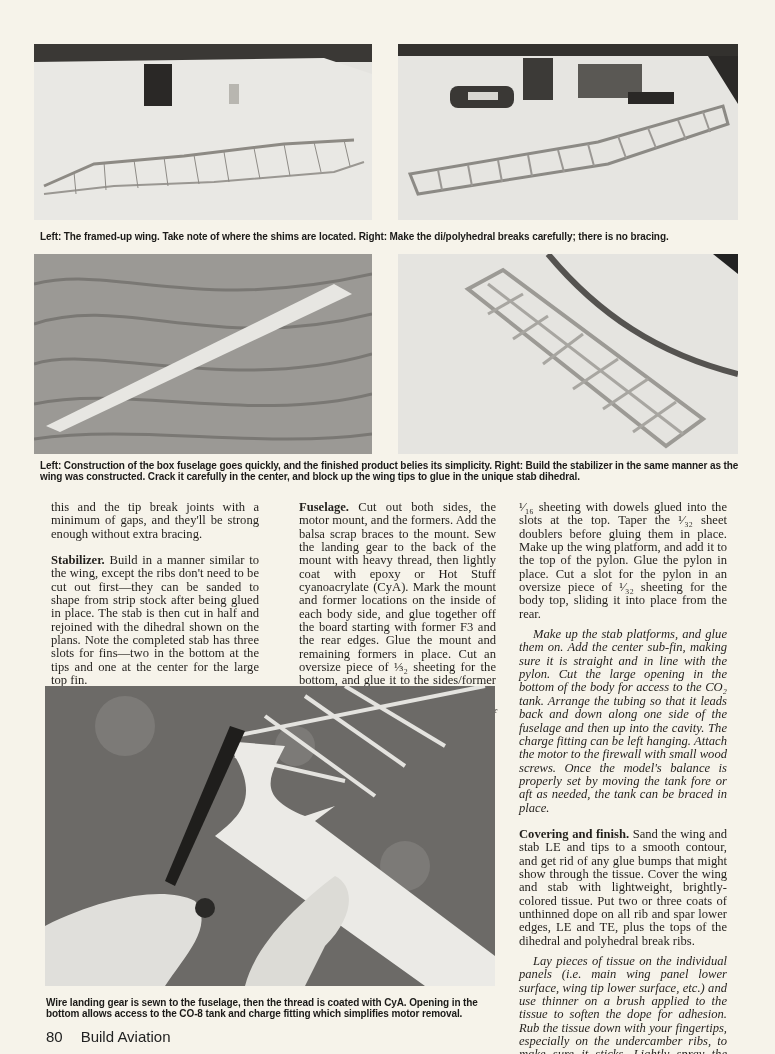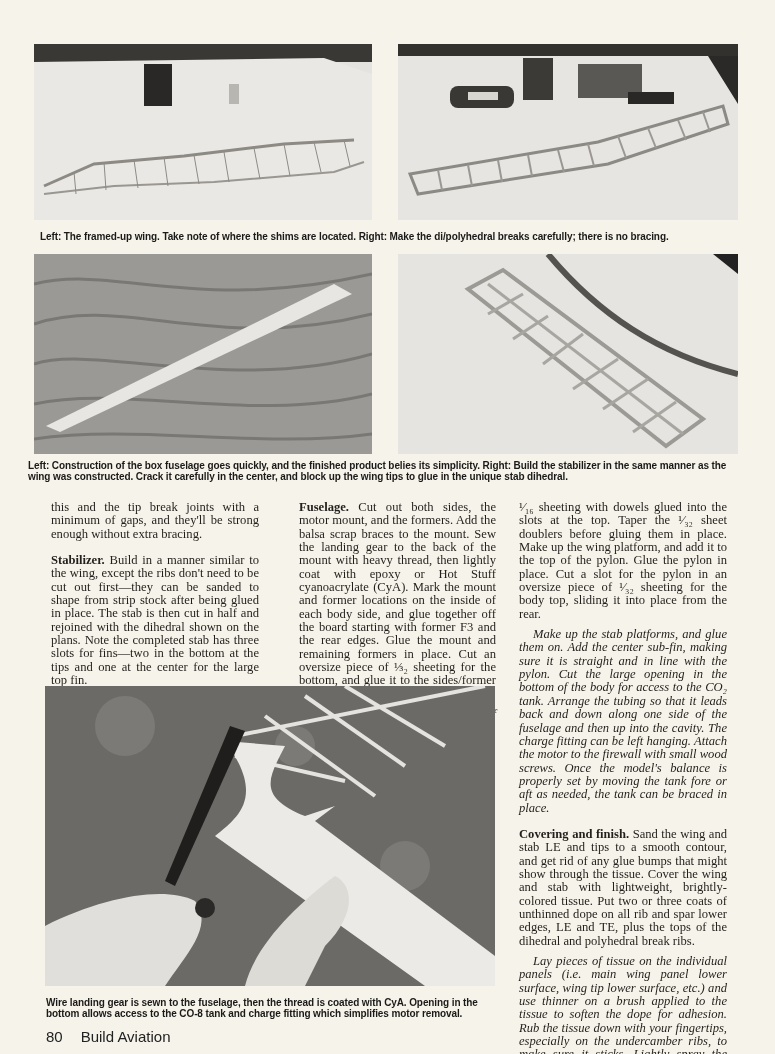--- a/index.html
+++ b/index.html
@@ -123,21 +123,21 @@
         <line x1="115" y1="85" x2="150" y2="62"></line>
       <line x1="145" y1="110" x2="185" y2="80"></line>
         <line x1="175" y1="135" x2="220" y2="105"></line>
       <line x1="205" y1="155" x2="250" y2="125"></line>
         <line x1="235" y1="178" x2="278" y2="148"></line>
       <line x1="90" y1="30" x2="285" y2="180"></line>
     </g>
   </svg>
 </div>
 
-<div class="caption" style="left:28px;top:460px;width:700px;">Left: Construction of the box fuselage goes quickly, and the finished product belies its simplicity. Right: Build the stabilizer in the same manner as the wing was constructed. Crack it carefully in the center, and block up the wing tips to glue in the unique stab dihedral.</div>
+<div class="caption" style="left:40px;top:460px;width:700px;">Left: Construction of the box fuselage goes quickly, and the finished product belies its simplicity. Right: Build the stabilizer in the same manner as the wing was constructed. Crack it carefully in the center, and block up the wing tips to glue in the unique stab dihedral.</div>
 
 <div class="col" style="left:44px;top:494px;width:222px;">
   <p>this and the tip break joints with a minimum of gaps, and they'll be strong enough without extra bracing.</p>
   <p class="gap"><b>Stabilizer.</b><span> Build in a manner similar to the wing, except the ribs don't need to be cut out first—they can be sanded to shape from strip stock after being glued in place. The stab is then cut in half and rejoined with the dihedral shown on the plans. Note the completed stab has three slots for fins—two in the bottom at the tips and one at the center for the large top fin.</span></p>
 </div>
 
 <div class="col" style="left:292px;top:494px;width:211px;">
   <p><b>Fuselage.</b><span> Cut out both sides, the motor mount, and the formers. Add the balsa scrap braces to the mount. Sew the landing gear to the back of the mount with heavy thread, then lightly coat with epoxy or Hot Stuff cyanoacrylate (CyA). Mark the mount and former locations on the inside of each body side, and glue together off the board starting with former F3 and the rear edges. Glue the mount and remaining formers in place. Cut an oversize piece of ⅓₂ sheeting for the bottom, and glue it to the sides/former assembly.</span></p>
   <p class="indent">Make up the pylon using a stiff piece of</p>
 </div>

